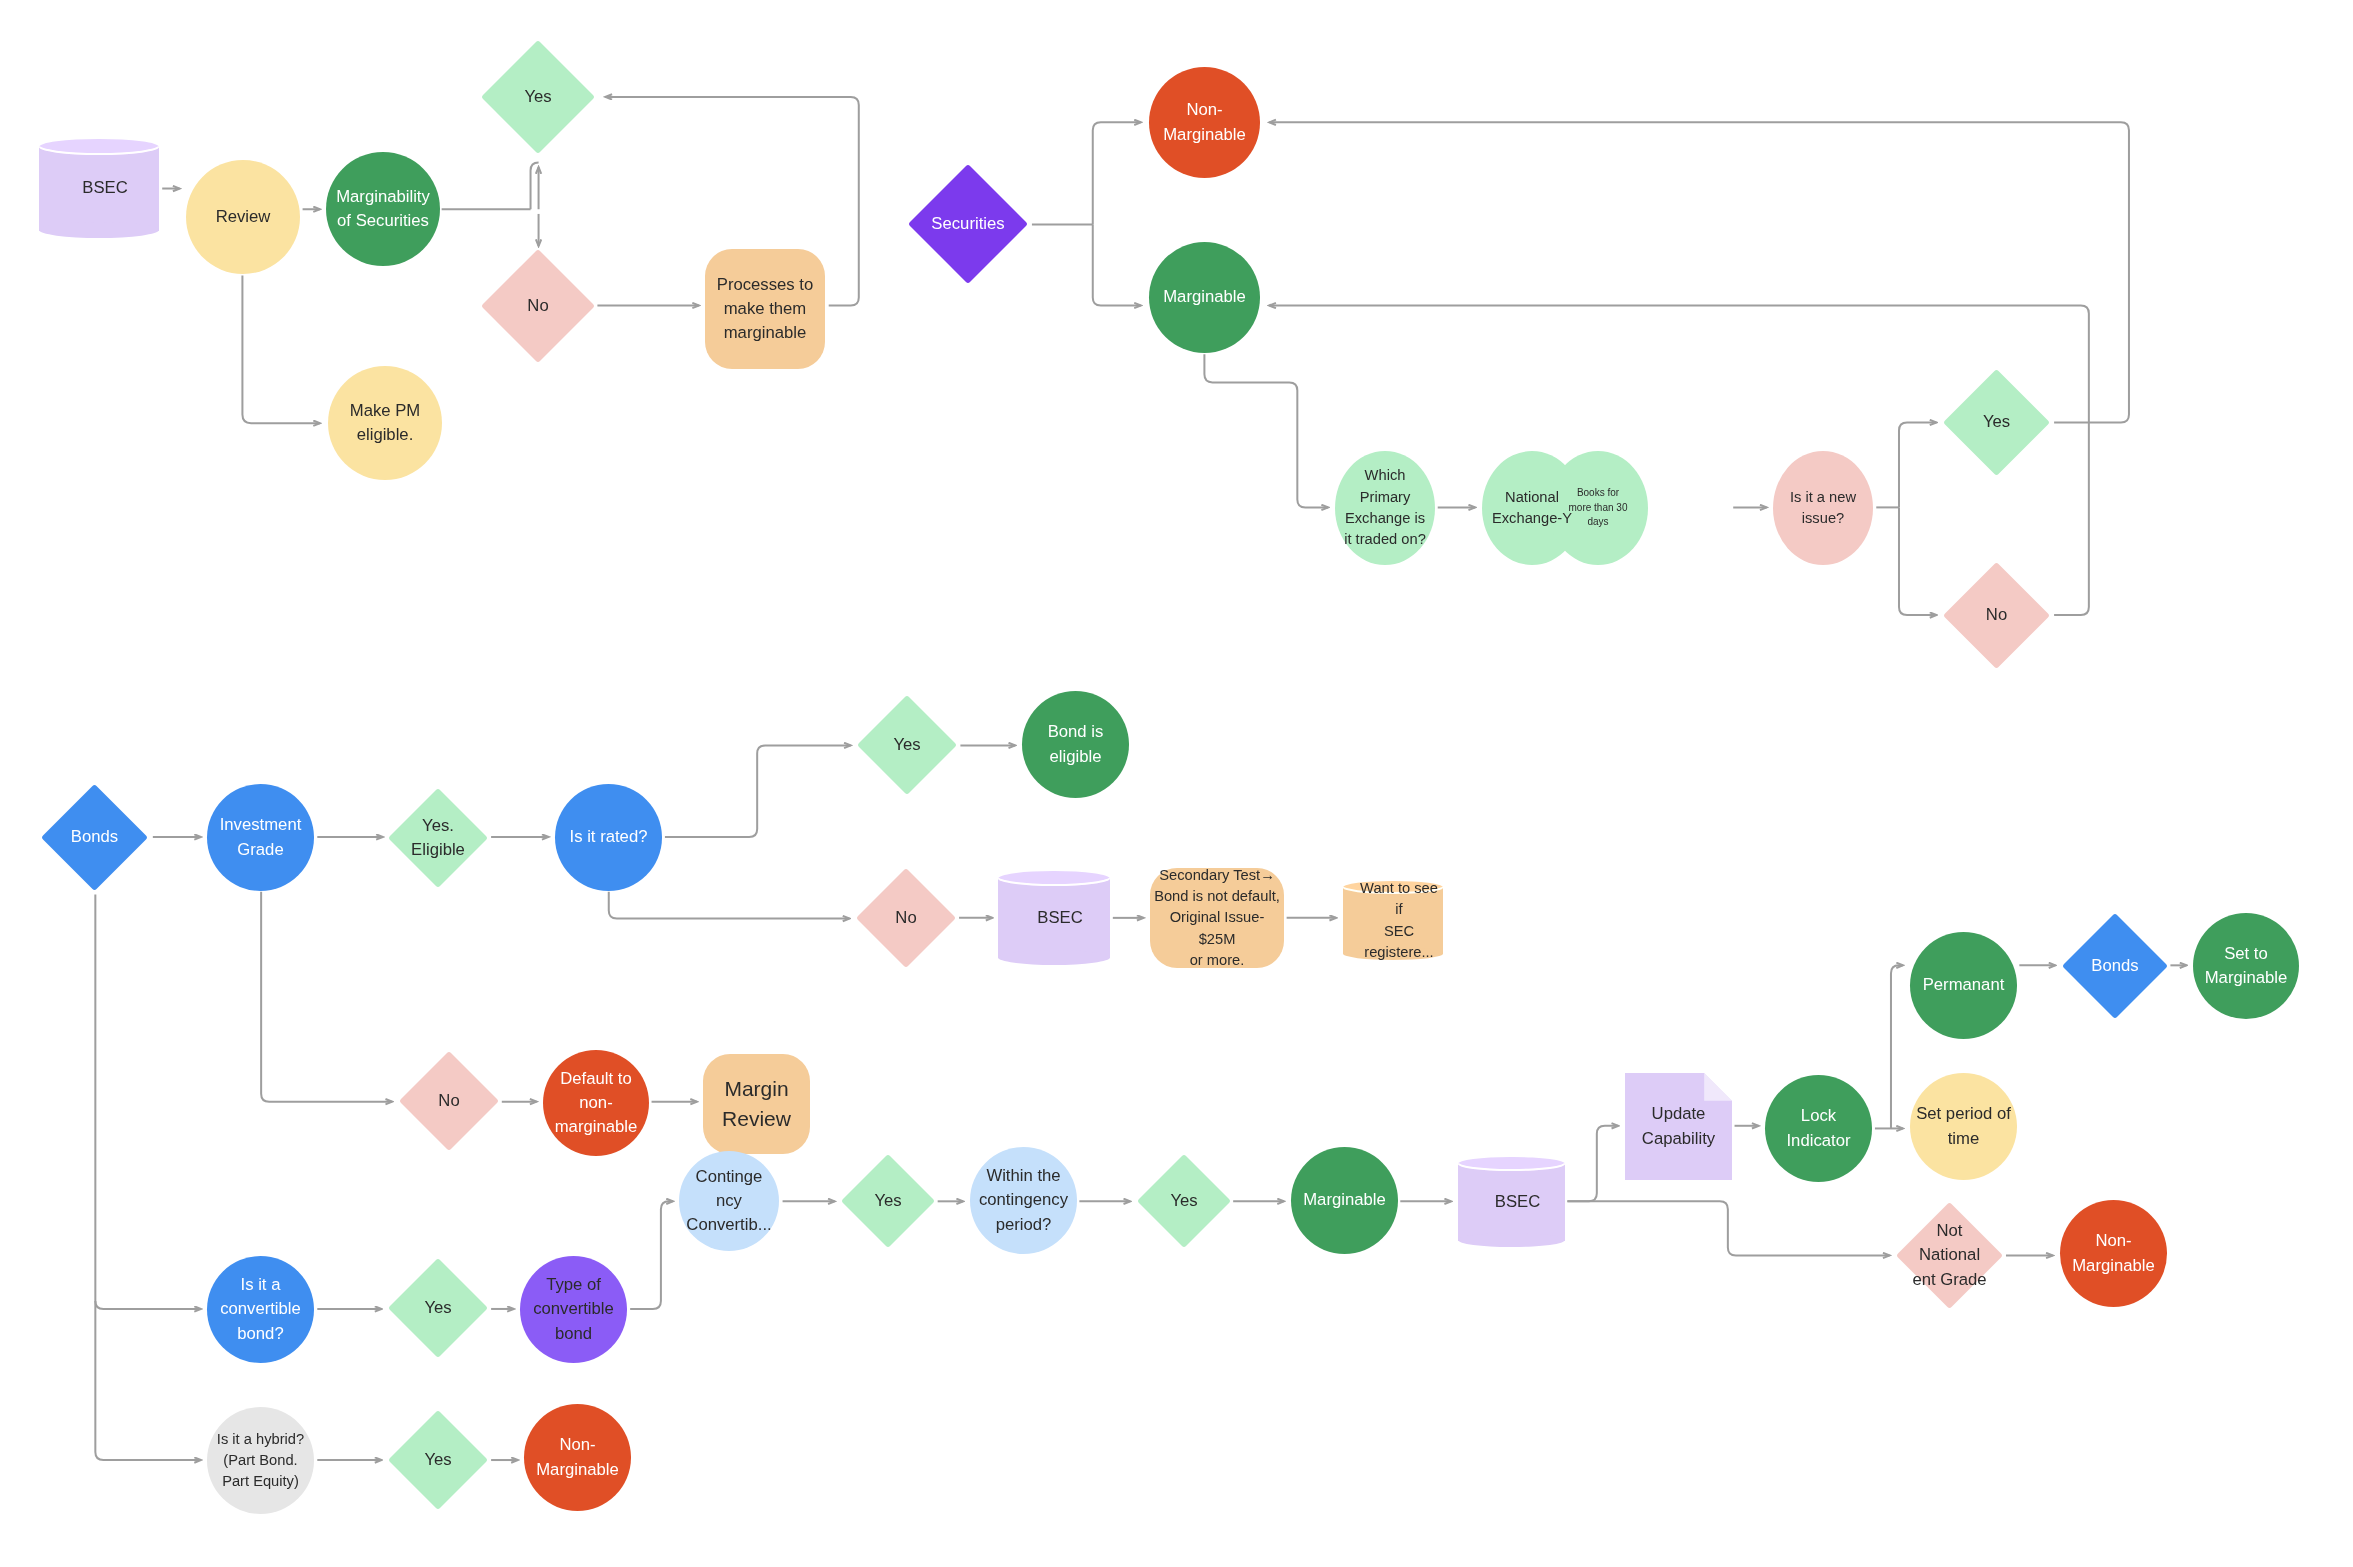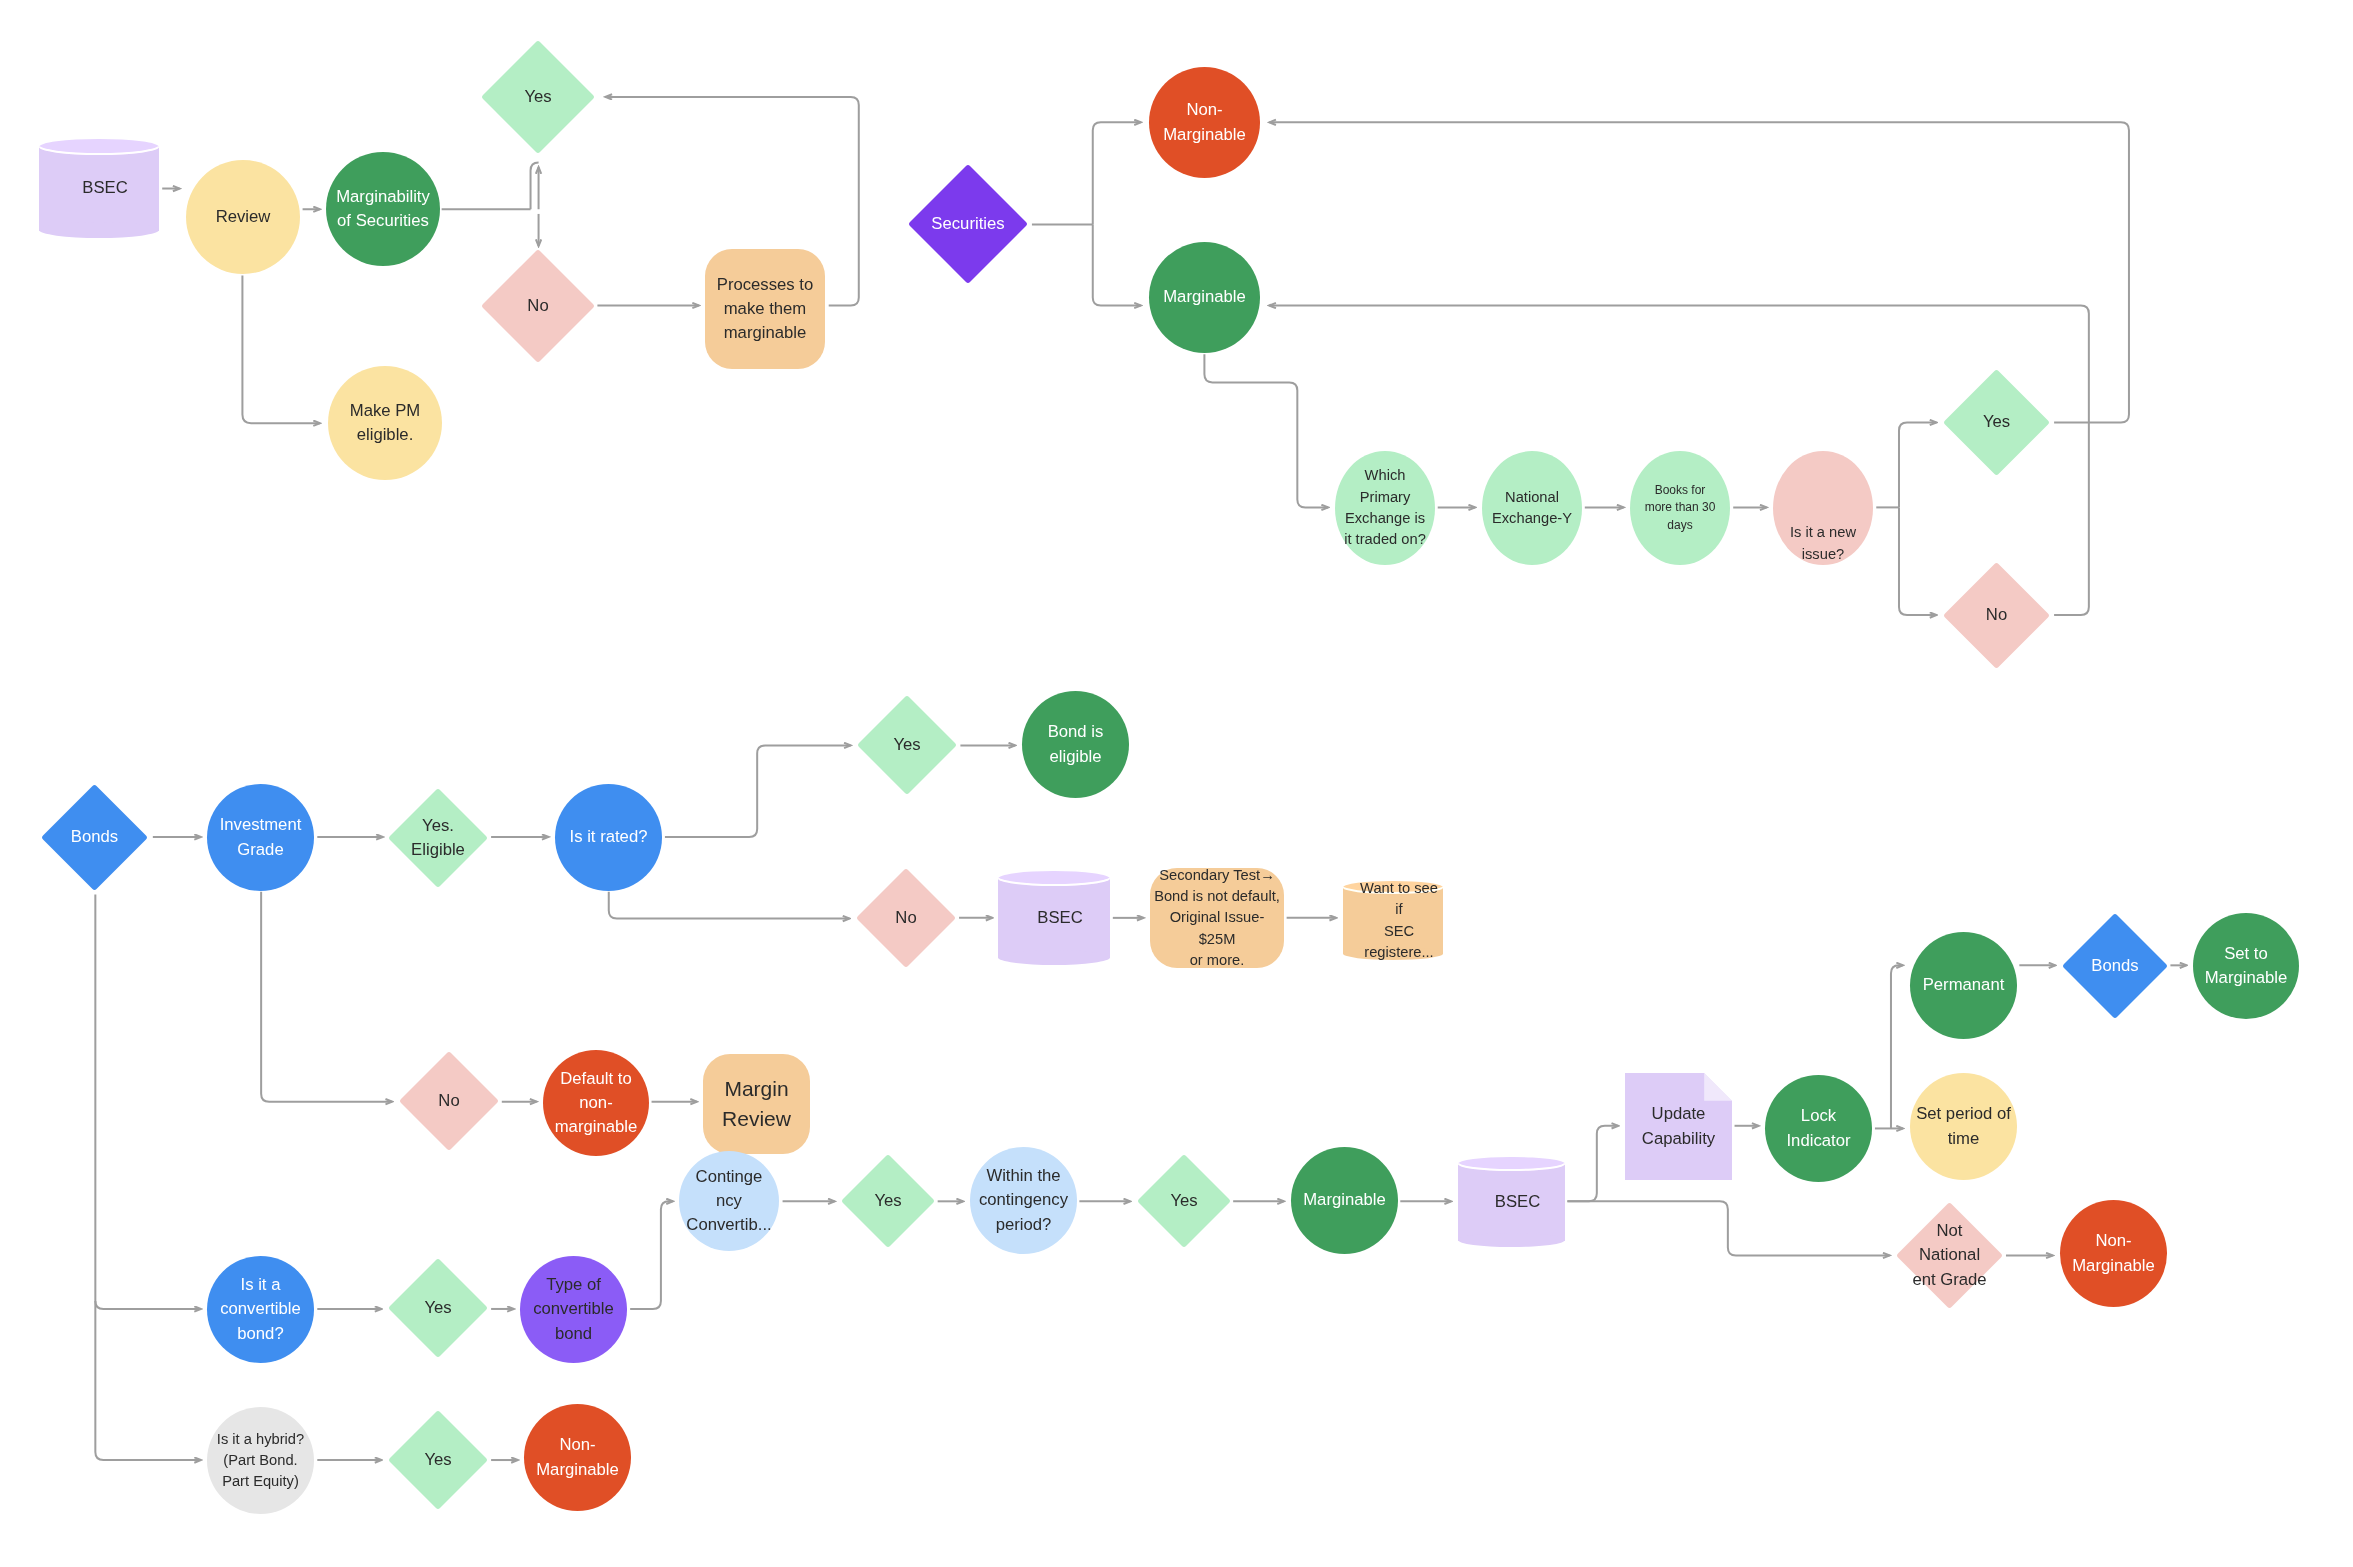--- a/index.html
+++ b/index.html
@@ -209,26 +209,26 @@
       <div class="node shape-ellipse" style="left: 1335px; top: 451px; width: 100px; height: 114px; font-size: 14.7px; color: rgb(43, 43, 43); background: rgb(180, 238, 197);">
         <span class="lbl">Which
 Primary
 Exchange is
 it traded on?</span>
       </div>
       <div class="node shape-ellipse" style="left: 1482px; top: 451px; width: 100px; height: 114px; font-size: 14.7px; color: rgb(43, 43, 43); background: rgb(180, 238, 197);">
         <span class="lbl">National
 Exchange-Y</span>
       </div>
-      <div class="node shape-ellipse" style="left: 1630px; top: 451px; width: 100px; height: 114px; font-size: 12px; color: rgb(43, 43, 43); background: rgb(180, 238, 197);">
+      <div class="node shape-ellipse" style="left: 1548px; top: 451px; width: 100px; height: 114px; font-size: 10px; color: rgb(43, 43, 43); background: rgb(180, 238, 197);">
         <span class="lbl">Books for
 more than 30
 days</span>
       </div>
-      <div class="node shape-ellipse" style="left: 1773px; top: 451px; width: 100px; height: 114px; font-size: 14.7px; color: rgb(43, 43, 43); background: rgb(244, 202, 197); align-items: flex-end;">
+      <div class="node shape-ellipse" style="left: 1773px; top: 451px; width: 100px; height: 114px; font-size: 14.7px; color: rgb(43, 43, 43); background: rgb(244, 202, 197);">
         <span class="lbl">Is it a new
 issue?</span>
       </div>
       <div class="node shape-diamond" style="left: 1943px; top: 369px; width: 107px; height: 107px; font-size: 16.7px; color: rgb(43, 43, 43);">
         <div class="dia" style="background: rgb(180, 238, 197);"></div>
         <span class="lbl">Yes</span>
       </div>
       <div class="node shape-diamond" style="left: 1943px; top: 562px; width: 107px; height: 107px; font-size: 16.7px; color: rgb(43, 43, 43);">
         <div class="dia" style="background: rgb(244, 202, 197);"></div>
         <span class="lbl">No</span>

